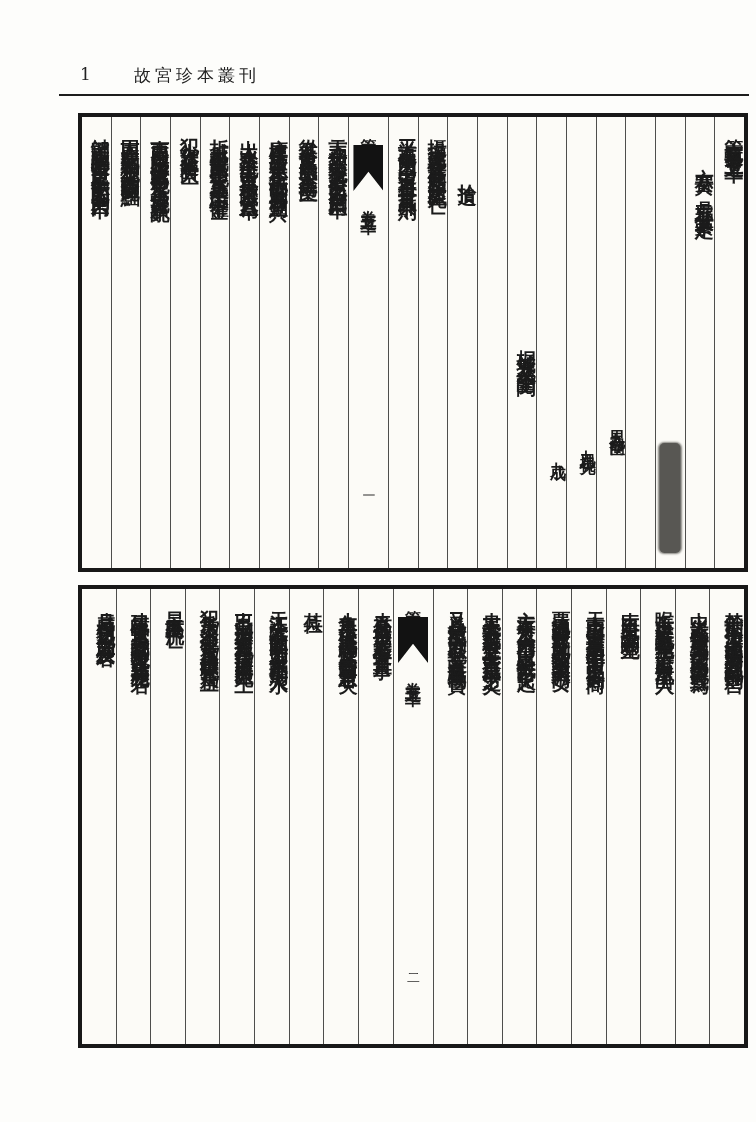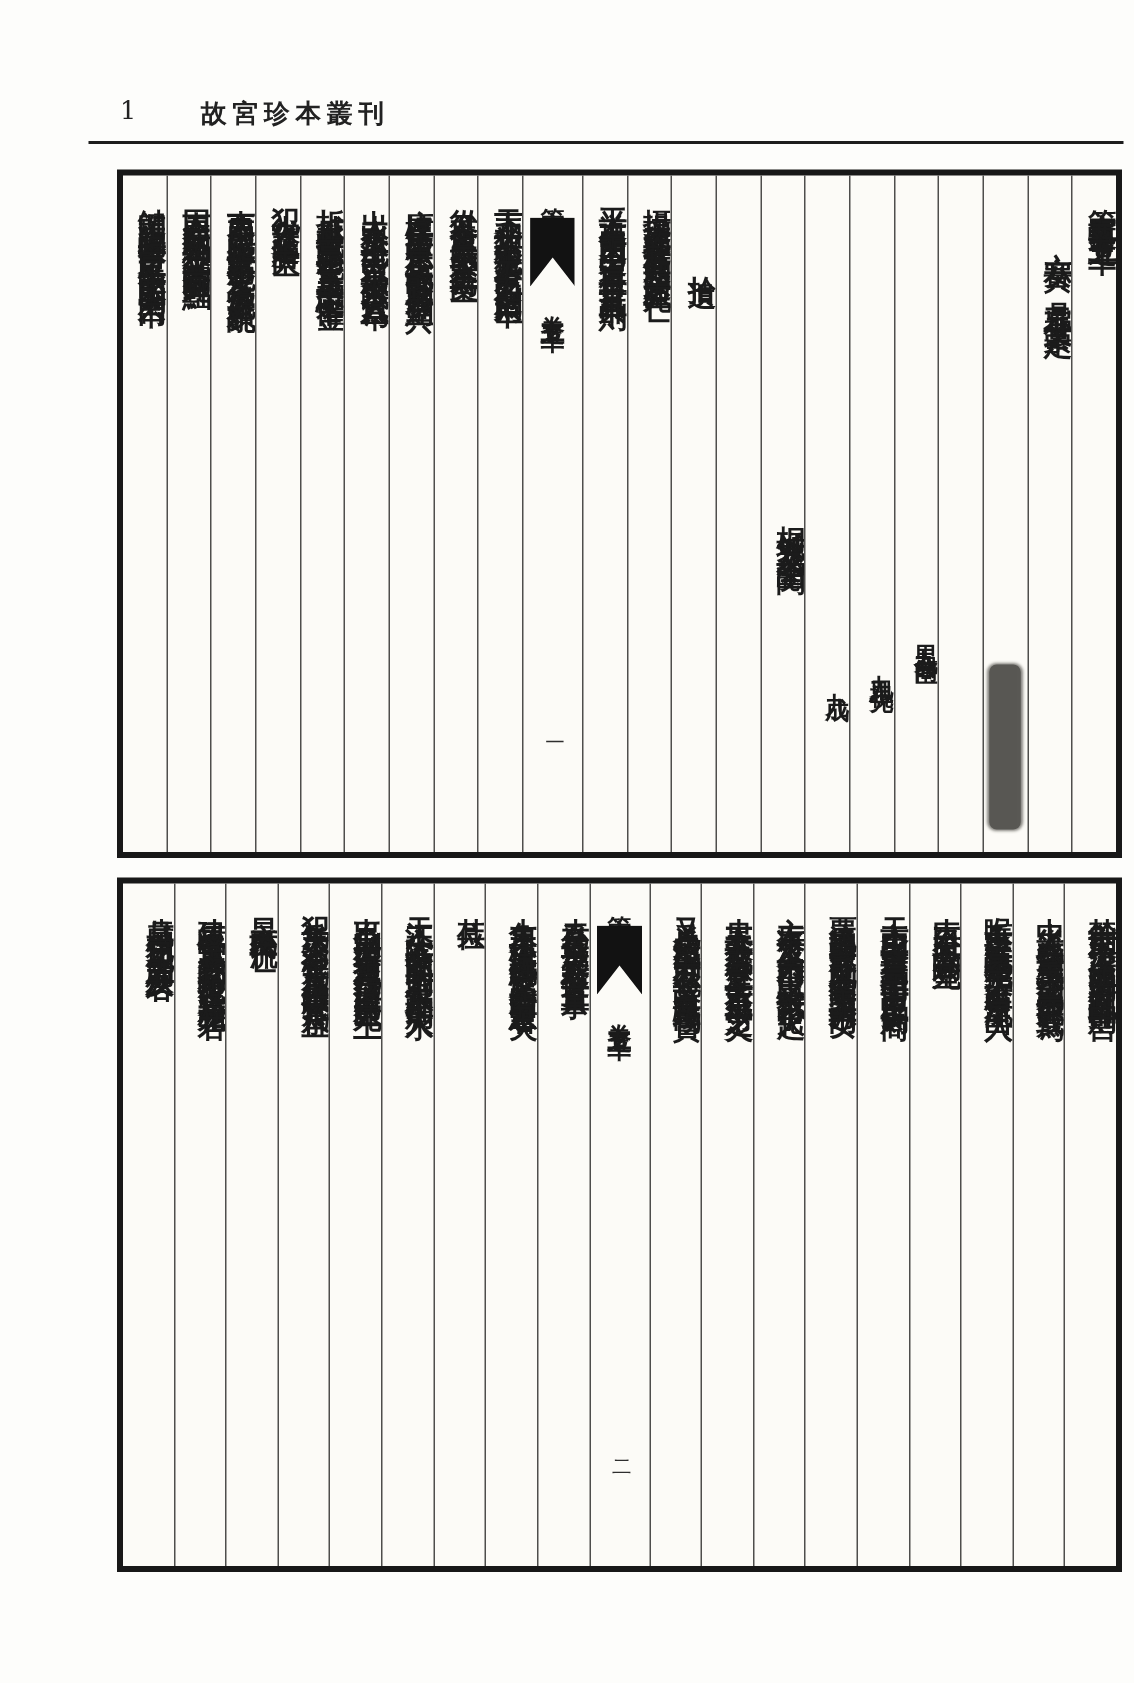--- a/index.html
+++ b/index.html
@@ -5,21 +5,21 @@
   html,body{margin:0;padding:0;}
   body{
     width:756px;height:1122px;position:relative;
     background:#fdfdfb;
     font-family:"DejaVu Sans",sans-serif;
     color:#1b1b1b;overflow:hidden;
   }
   
   .running-head{position:absolute;top:64px;left:78px;width:672px;height:22px;}
   .folio-no{position:absolute;left:2px;top:0;font-family:"DejaVu Serif",serif;font-size:17px;color:#222;}
-  .series-title{position:absolute;left:56px;top:0;font-size:17px;letter-spacing:4px;font-weight:700;color:#222;}
+  .series-title{position:absolute;left:56px;top:0;font-size:17px;letter-spacing:4px;font-weight:400;color:#222;}
   .head-rule{position:absolute;top:94px;left:59px;width:690px;height:2px;background:#1d1d1d;}
 
   
   .page{
     position:absolute;left:78px;width:670px;
     border:4px solid #181818;background:#fcfbf7;
     box-sizing:border-box;display:flex;flex-direction:row-reverse;
   }
   .page-top{top:113px;height:459px;}
   .page-bottom{top:585px;height:463px;}

